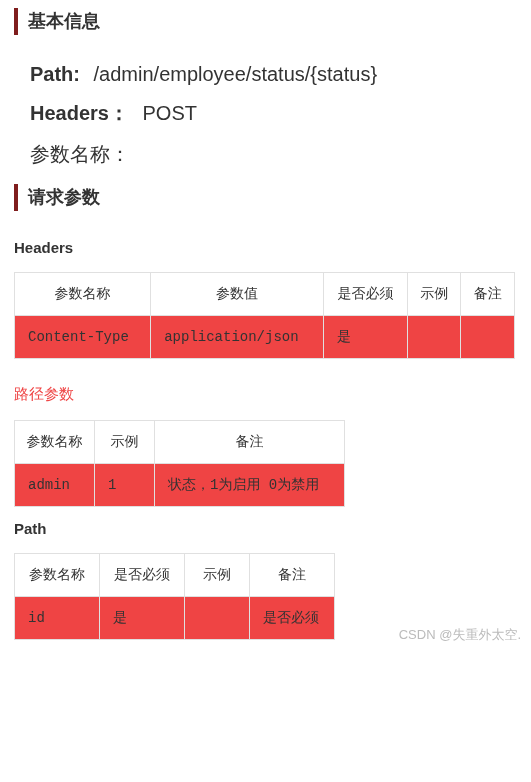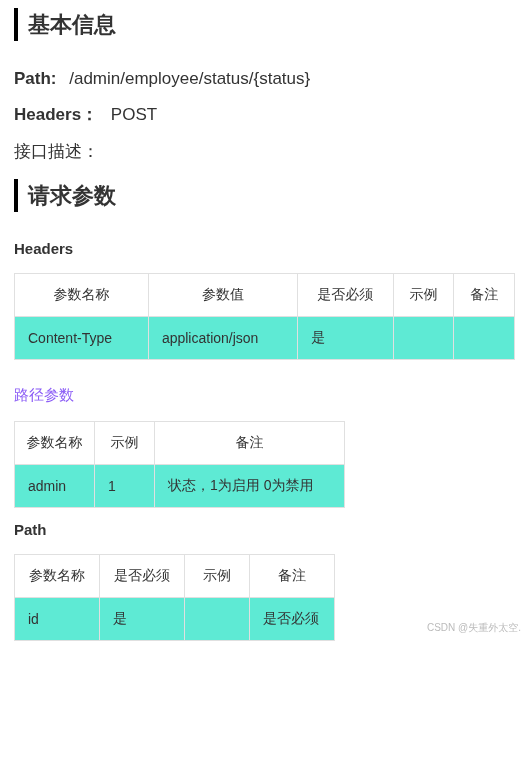--- a/index.html
+++ b/index.html
@@ -6,94 +6,95 @@
   body {
     margin: 0;
     padding: 0 16px 10px 14px;
     font-family: "Microsoft YaHei", "PingFang SC", Arial, sans-serif;
     background: #fff;
     color: #333;
     width: 531px;
     position: relative;
   }
   .section-title {
-    border-left: 4px solid #000000;
+    border-left: 4px solid #7f1d1d;
     padding-left: 10px;
-    font-size: 22px;
+    font-size: 18px;
     color: #333;
     margin: 8px 0 28px 0;
     line-height: 1.5;
   }
   .info-line {
-    margin: 14px 0;
-    font-size: 17px;
+    margin: 14px 16px;
+    font-size: 20px;
   }
   .info-label {
     font-weight: bold;
     color: #333;
   }
   .info-value {
     margin-left: 8px;
     color: #333;
   }
   .sub-heading {
     font-weight: bold;
     font-size: 15px;
     margin: 13px 0 16px 0;
     color: #333;
   }
   .sub-heading-nb {
     font-size: 15px;
     margin: 26px 0 16px 0;
-    color: #8b5cf6;
+    color: #ef4444;
   }
   table {
     border-collapse: collapse;
     font-size: 14px;
     table-layout: auto;
+    font-family: Liberation Mono, monospace;
   }
   table.full { width: 100%; }
   th, td {
     border: 1px solid #e0e0e0;
     padding: 12px 10px;
     text-align: left;
     color: #333;
   }
   th {
     font-weight: normal;
     text-align: center;
     background: #fff;
   }
-  td { background: #5eead4; padding-left: 13px; }
+  td { background: #ef4444; padding-left: 13px; }
   .watermark {
     position: absolute;
     right: 10px;
-    bottom: 16px;
-    font-size: 10px;
+    bottom: 6px;
+    font-size: 13px;
     color: #bbb;
     font-family: Arial, "Microsoft YaHei", sans-serif;
   }
 </style>
 </head>
 <body>
 
 <h2 class="section-title">基本信息</h2>
 
 <div class="info-line">
   <span class="info-label">Path:</span>
   <span class="info-value">/admin/employee/status/{status}</span>
 </div>
 
 <div class="info-line">
   <span class="info-label">Headers：</span>
   <span class="info-value">POST</span>
 </div>
 
 <div class="info-line">
-  <span>接口描述：</span>
+  <span>参数名称：</span>
 </div>
 
 <h2 class="section-title" style="margin-top:16px;">请求参数</h2>
 
 <div class="sub-heading">Headers</div>
 <table class="full">
   <thead>
     <tr>
       <th>参数名称</th>
       <th>参数值</th>

